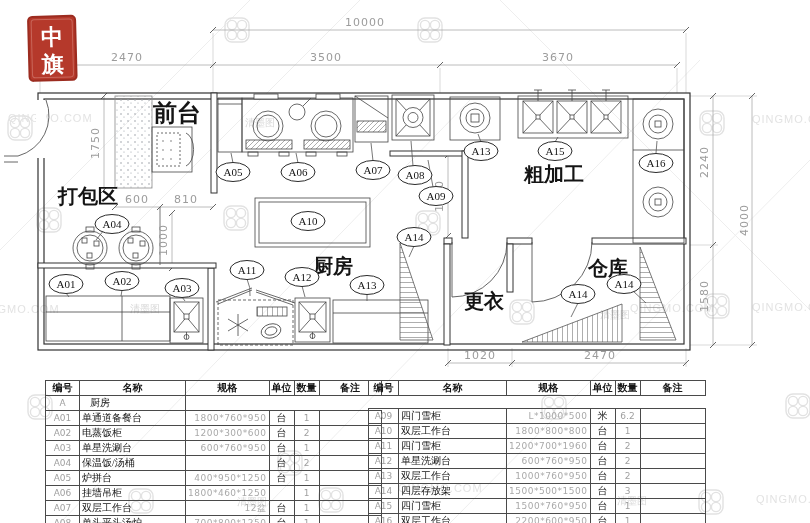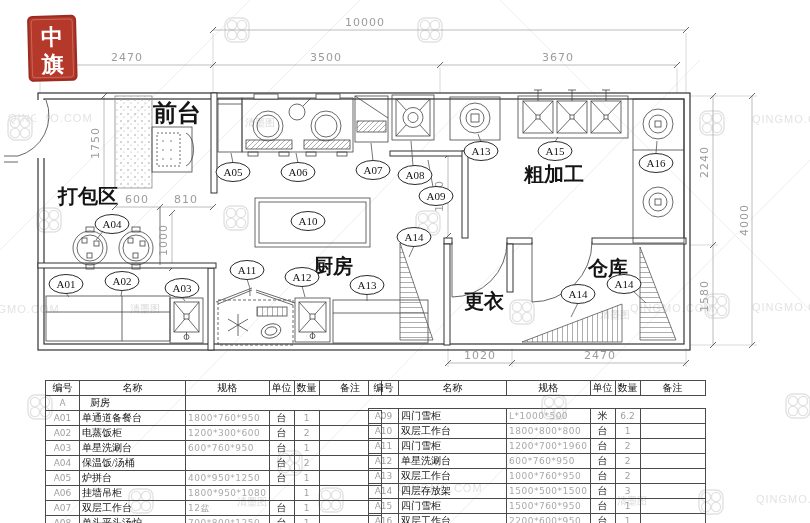--- a/index.html
+++ b/index.html
@@ -13,24 +13,24 @@
   .tag text{font-family:"Liberation Serif",serif;font-size:11px;fill:#151515;text-anchor:middle}
   .wmu{font-family:"Liberation Sans",sans-serif;font-size:11px;fill:#e3e3e3;letter-spacing:1px}
   .wmc{font-family:"Liberation Serif",serif;font-size:10px;fill:#d9d9d9}
   .sealtxt{font-family:"Liberation Serif",serif;font-weight:700;font-size:22px;fill:#fff;text-anchor:middle}
   
   .sched{position:absolute;top:380px;border-collapse:collapse;table-layout:fixed;
          font-family:"Liberation Serif",serif;font-size:10px;color:#161616;background:transparent}
   #t-left{left:45px}
   #t-right{left:368px}
   .sched th,.sched td{border:1px solid #4a4a4a;height:12px;padding:0 2px;overflow:hidden;white-space:nowrap}
-  .sched th{font-weight:400;text-align:center;font-size:10px}
+  .sched th{font-weight:700;text-align:center;font-size:10px}
   .c-id{color:#9f9f9f;text-align:center;font-family:"DejaVu Sans",sans-serif;font-size:9px}
   .c-name{color:#141414;text-align:left;padding-left:4px}
-  .c-spec{color:#a9a9a9;text-align:left;letter-spacing:.5px;font-family:"DejaVu Sans",sans-serif;font-size:9px}
+  .c-spec{color:#a9a9a9;text-align:right;letter-spacing:.5px;font-family:"DejaVu Sans",sans-serif;font-size:9px}
   .c-unit{text-align:center}
   .c-qty{color:#9f9f9f;text-align:center;font-family:"DejaVu Sans",sans-serif;font-size:9px}
   tr.category td:nth-child(n+3){border-left:none;border-right:none}
   tr.category .c-name{padding-left:10px}
   tr.blank td{border-left:none;border-right:none}
 </style>
 </head>
 <body>
 
 <svg width="810" height="523" viewBox="0 0 810 523">
@@ -454,21 +454,21 @@
         <td class="c-id">A05</td>
         <td class="c-name">炉拼台</td>
         <td class="c-spec">400*950*1250</td>
         <td class="c-unit">台</td>
         <td class="c-qty">1</td>
         <td class="c-note"></td>
       </tr>
       <tr>
         <td class="c-id">A06</td>
         <td class="c-name">挂墙吊柜</td>
-        <td class="c-spec">1800*950*1080</td>
+        <td class="c-spec">1800*460*1250</td>
         <td class="c-unit"></td>
         <td class="c-qty">1</td>
         <td class="c-note"></td>
       </tr>
       <tr>
         <td class="c-id">A07</td>
         <td class="c-name">双层工作台</td>
         <td class="c-spec">12盆</td>
         <td class="c-unit">台</td>
         <td class="c-qty">1</td>

